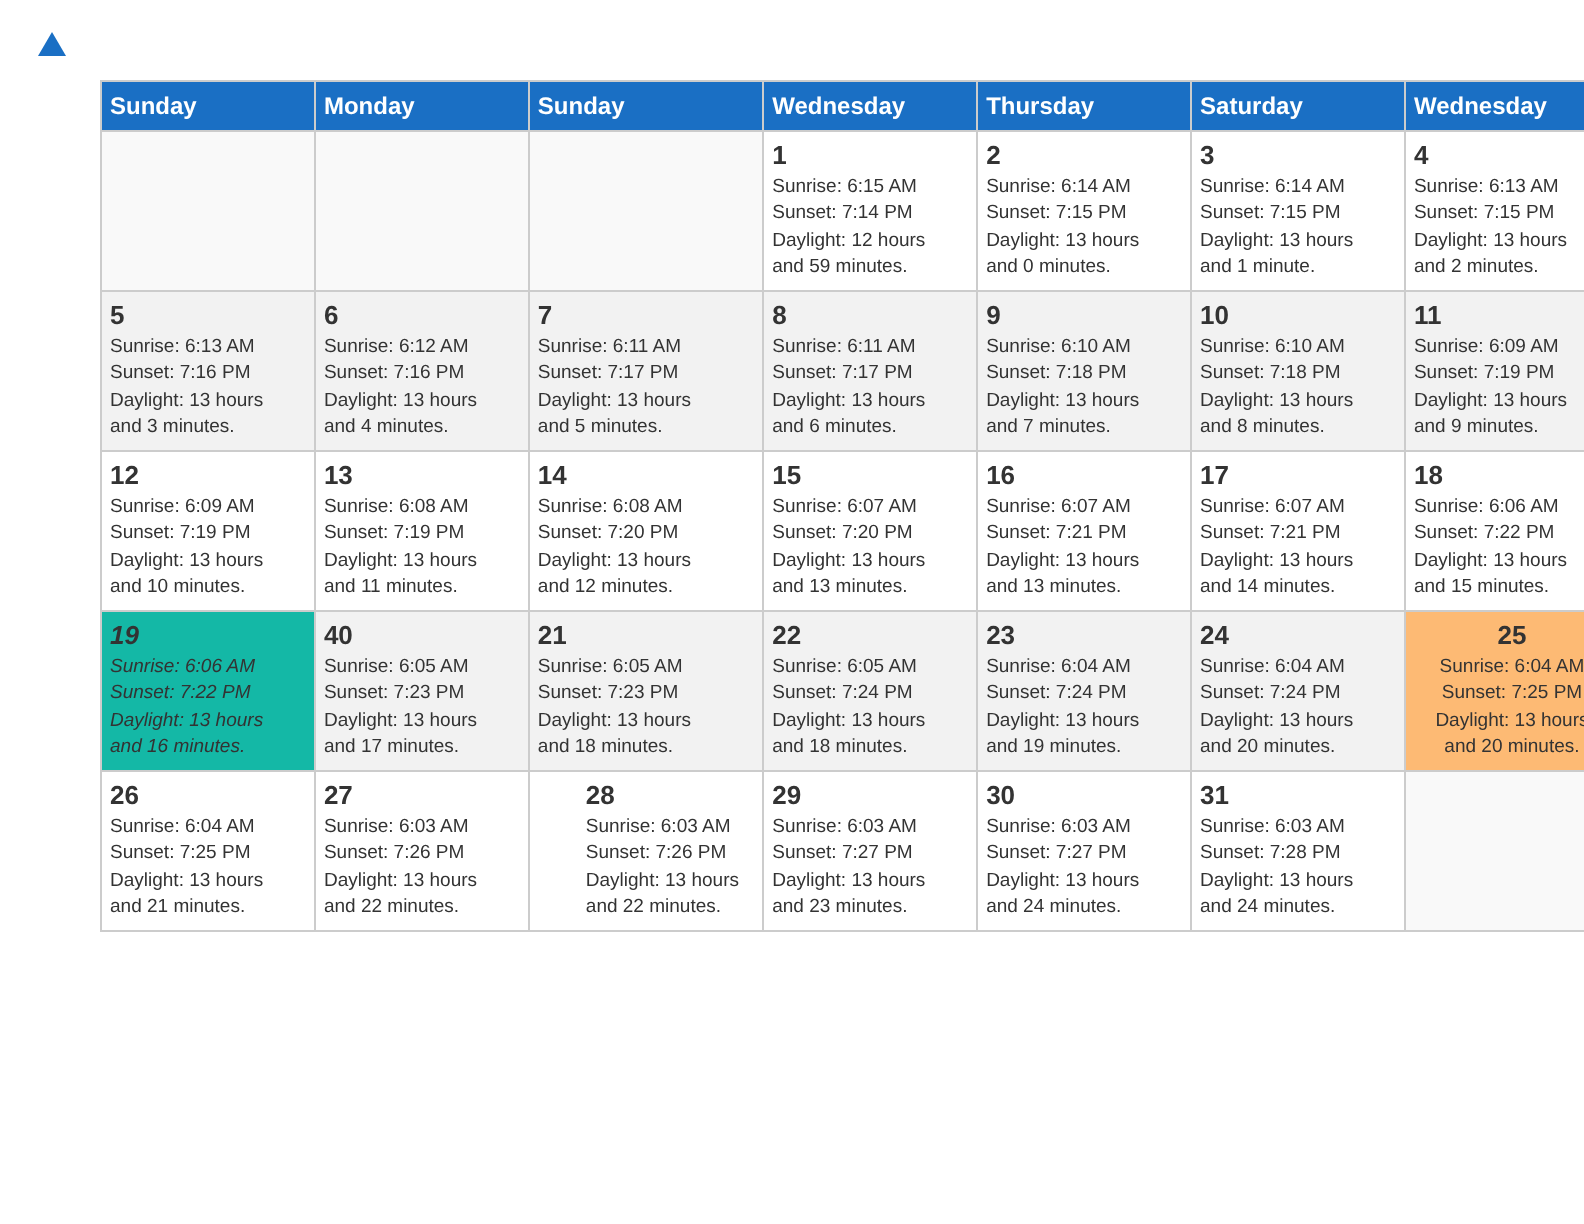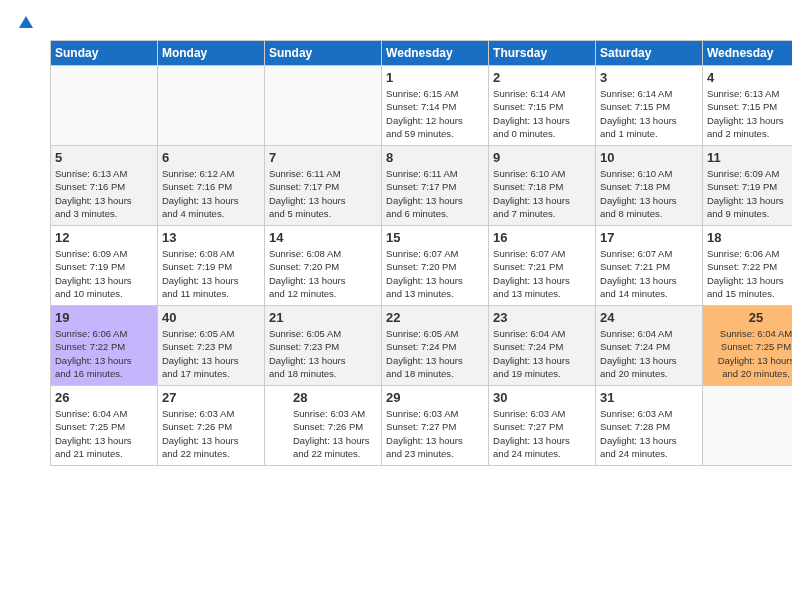--- a/index.html
+++ b/index.html
@@ -268,21 +268,21 @@
         </td>
         <td style="background: rgb(255, 255, 255);">
           <span class="day-number">18</span>
           <div class="day-info" style="white-space: pre-line;">Sunrise: 6:06 AM
 Sunset: 7:22 PM
 Daylight: 13 hours
 and 15 minutes.</div>
         </td>
       </tr>
       <tr>
-        <td style="background: #c4b5fd;">
+        <td style="background: #14b8a6; font-style: italic;">
           <span class="day-number">19</span>
           <div class="day-info" style="white-space: pre-line;">Sunrise: 6:06 AM
 Sunset: 7:22 PM
 Daylight: 13 hours
 and 16 minutes.</div>
         </td>
         <td style="background: rgb(242, 242, 242);">
           <span class="day-number">40</span>
           <div class="day-info" style="white-space: pre-line;">Sunrise: 6:05 AM
 Sunset: 7:23 PM

